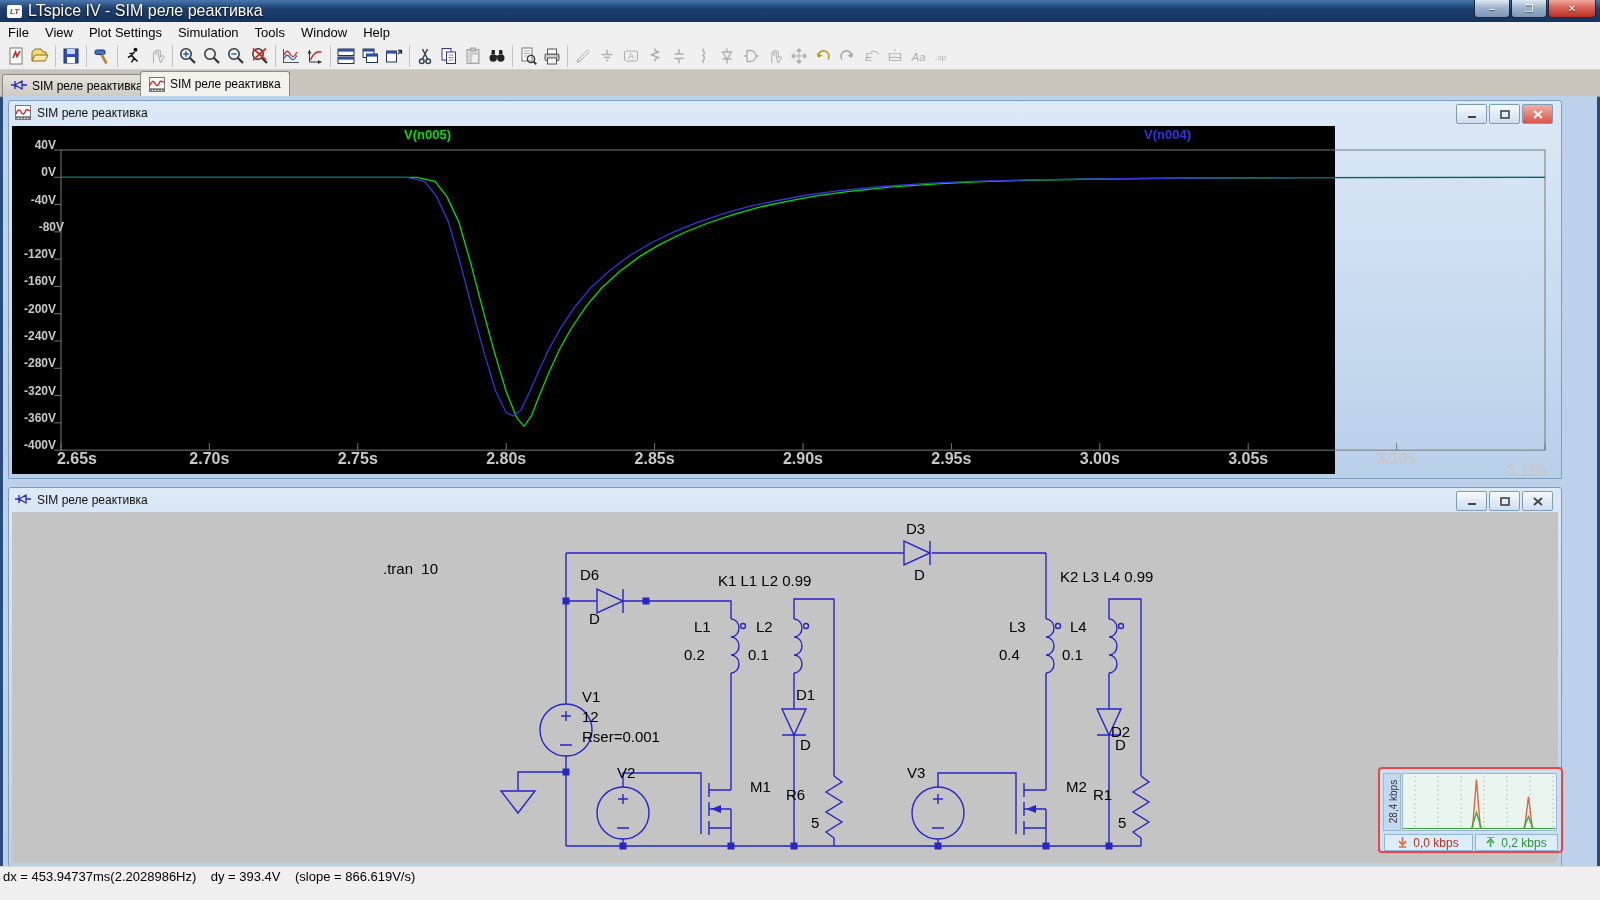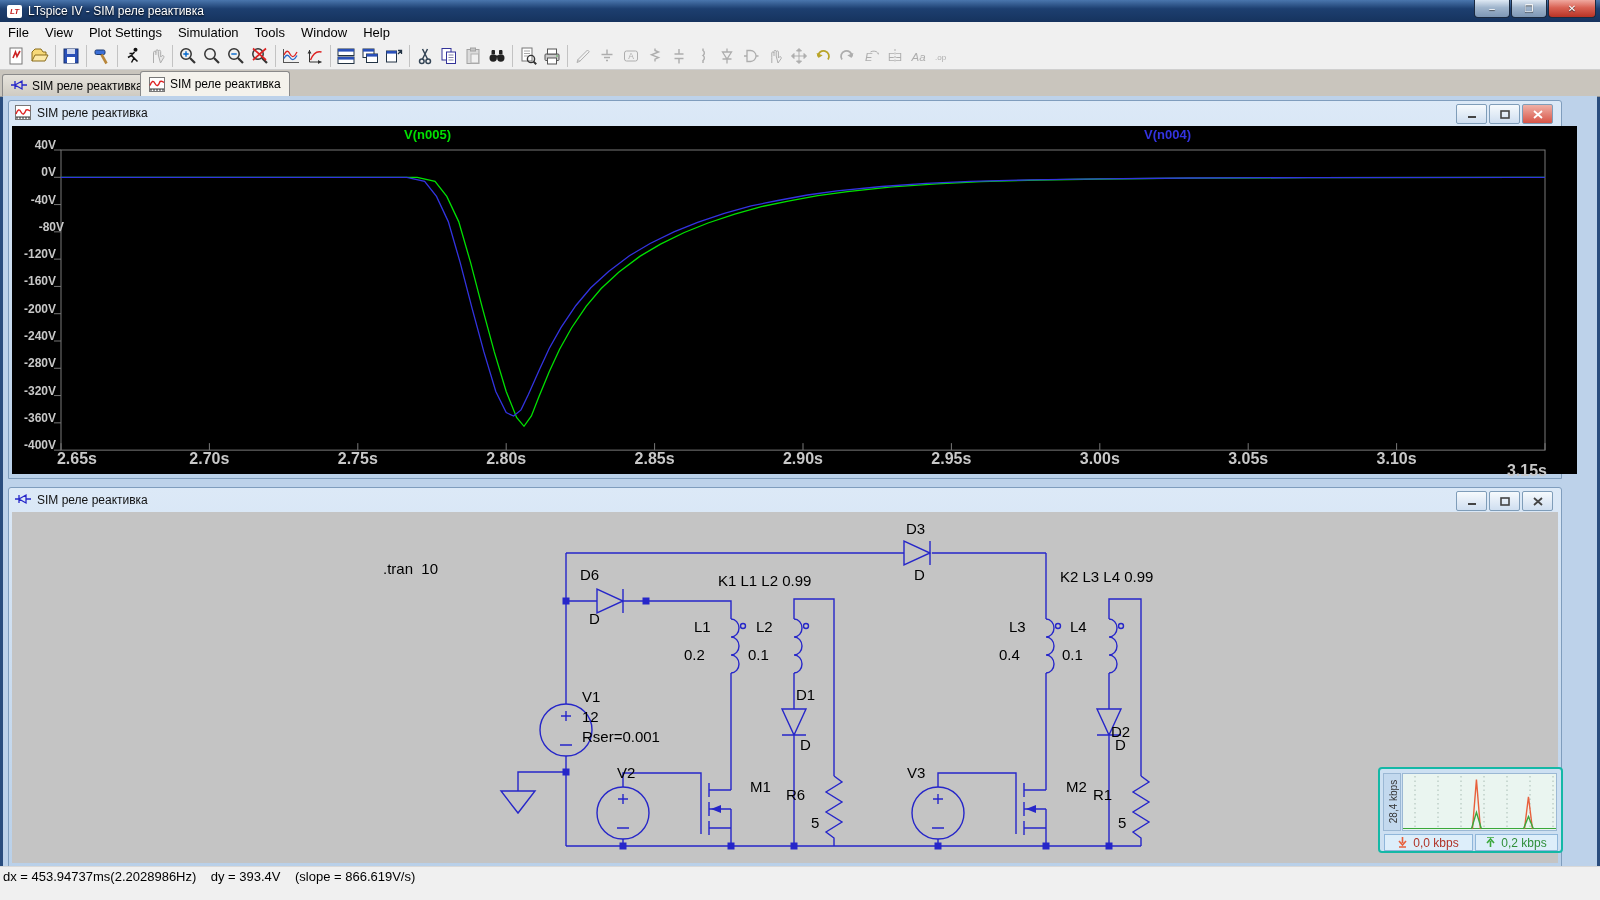--- a/index.html
+++ b/index.html
@@ -1,21 +1,21 @@
 <!DOCTYPE html>
 <html><head>
 <meta charset="utf-8">
 <style>
   html,body{margin:0;padding:0;}
   body{width:1600px;height:900px;overflow:hidden;font-family:"Liberation Sans",sans-serif;background:#2a4d7e;position:relative;}
   .abs{position:absolute;}
   
   #titlebar{left:0;top:0;width:1600px;height:22px;background:linear-gradient(#4a76ad,#1d3f70 40%,#16335e);color:#fff;display:flex;align-items:center;}
   #app-icon{width:15px;height:13px;background:#fff;border-radius:2px;margin:0 6px 0 7px;display:flex;align-items:center;justify-content:center;font-size:8px;font-weight:bold;color:#c41f1f;font-style:italic;}
-  #window-title{font-size:12px;text-shadow:0 1px 2px #000;}
+  #window-title{font-size:16px;text-shadow:0 1px 2px #000;}
   .cap-btns{right:4px;top:0;display:flex;}
   .cap-btn{width:34px;height:17px;border:1px solid #1b2a40;border-top:none;border-radius:0 0 4px 4px;background:linear-gradient(#dfe9f4,#9fb4cc 45%,#7e97b5);display:flex;align-items:center;justify-content:center;color:#fff;font-size:10px;text-shadow:0 1px 1px #333;margin-left:1px;}
   .cap-close{width:46px;background:linear-gradient(#f0a9a0,#d96254 45%,#b83325);}
   
   #menubar{left:0;top:22px;width:1600px;height:20px;background:#f0f0f0;display:flex;align-items:center;border-bottom:1px solid #e2e2e2;}
   .menu-item{font-size:13px;color:#000;padding:15px 8px;}
   #toolbar{left:0;top:42px;width:1600px;height:28px;background:#f0f0f0;display:flex;align-items:center;border-bottom:1px solid #cfcfcf;padding-left:4px;box-sizing:border-box;}
   .tbi{width:24px;height:24px;display:flex;align-items:center;justify-content:center;}
   .tb-sep{width:1px;height:22px;background:#c3c3c3;margin:0 3px;}
   #tabbar{left:0;top:70px;width:1600px;height:26px;background:#c9c5bd;border-bottom:1px solid #9a9a9a;}
@@ -23,29 +23,29 @@
   .tab-inactive{top:4px;height:21px;background:linear-gradient(#e6e3dc,#cfcbc2);}
   .tab-active{top:1px;height:24px;background:#f4f2ec;z-index:2;}
   
   #mdi{left:3px;top:96px;width:1594px;height:772px;background:#bdd2ea;}
   .child-win{position:absolute;background:linear-gradient(#dce9f7,#b9d0e9);border:1px solid #7f9dbd;border-radius:3px 3px 0 0;}
   .child-title{height:23px;display:flex;align-items:center;font-size:12px;color:#111;padding-left:6px;gap:6px;}
   .child-btns{position:absolute;right:8px;top:3px;display:flex;gap:2px;}
   .cbtn{width:29px;height:18px;border:1px solid #7f9db9;border-radius:2px;background:linear-gradient(#f6fafd,#cfdef0);display:flex;align-items:center;justify-content:center;font-size:10px;color:#333;}
   .cbtn-close-red{background:linear-gradient(#f0b0a6,#d75548);color:#fff;}
   
-  #plot-black{left:3px;top:25px;width:1565px;height:348px;background:#000;}
+  #plot-black{left:3px;top:25px;width:1323px;height:348px;background:#000;}
   .trace-label{position:absolute;top:1px;font-size:13px;font-weight:bold;}
   .ytick{position:absolute;width:44px;text-align:right;font-size:12px;font-weight:bold;color:#c8c8c8;}
   .xtick{position:absolute;width:60px;text-align:center;font-size:16px;font-weight:bold;color:#c8c8c8;}
   
   #sch-canvas{left:3px;top:24px;width:1546px;height:351px;background:#c4c4c4;}
   .sch-label{position:absolute;font-size:15px;font-weight:normal;color:#000;white-space:pre;line-height:17px;}
   
-  #net-widget{left:1378px;top:767px;width:185px;height:86px;background:#cde0f2;border:2px solid #14b8a6;border-radius:4px;box-sizing:border-box;z-index:30;}
+  #net-widget{left:1378px;top:767px;width:185px;height:86px;background:#cde0f2;border:2px solid #ef4444;border-radius:4px;box-sizing:border-box;z-index:30;}
   #net-scale{position:absolute;left:3px;top:4px;width:18px;height:58px;background:#c3d9ee;border:1px solid #9bb8d4;box-sizing:border-box;}
   #net-scale span{position:absolute;left:-16px;top:22px;transform:rotate(-90deg);transform-origin:center;font-size:10px;color:#333;white-space:nowrap;display:block;width:50px;text-align:center;}
   #net-chart{position:absolute;left:22px;top:4px;width:155px;height:58px;background:#eaf5f0;border:1px solid #9bb8d4;box-sizing:border-box;}
   .net-cell{position:absolute;top:65px;height:17px;background:#ddeefa;border:1px solid #8fb6da;box-sizing:border-box;display:flex;align-items:center;justify-content:center;gap:6px;font-size:12px;}
   #net-down{left:4px;width:89px;color:#b03226;}
   #net-up{left:95px;width:83px;color:#2f8f3a;}
   
   #statusbar{left:0;top:866px;width:1600px;height:34px;background:#f0f0f0;border-top:1px solid #d9d9d9;font-size:13px;color:#000;padding:2px 0 0 3px;box-sizing:border-box;white-space:pre;}
 </style>
 </head>

